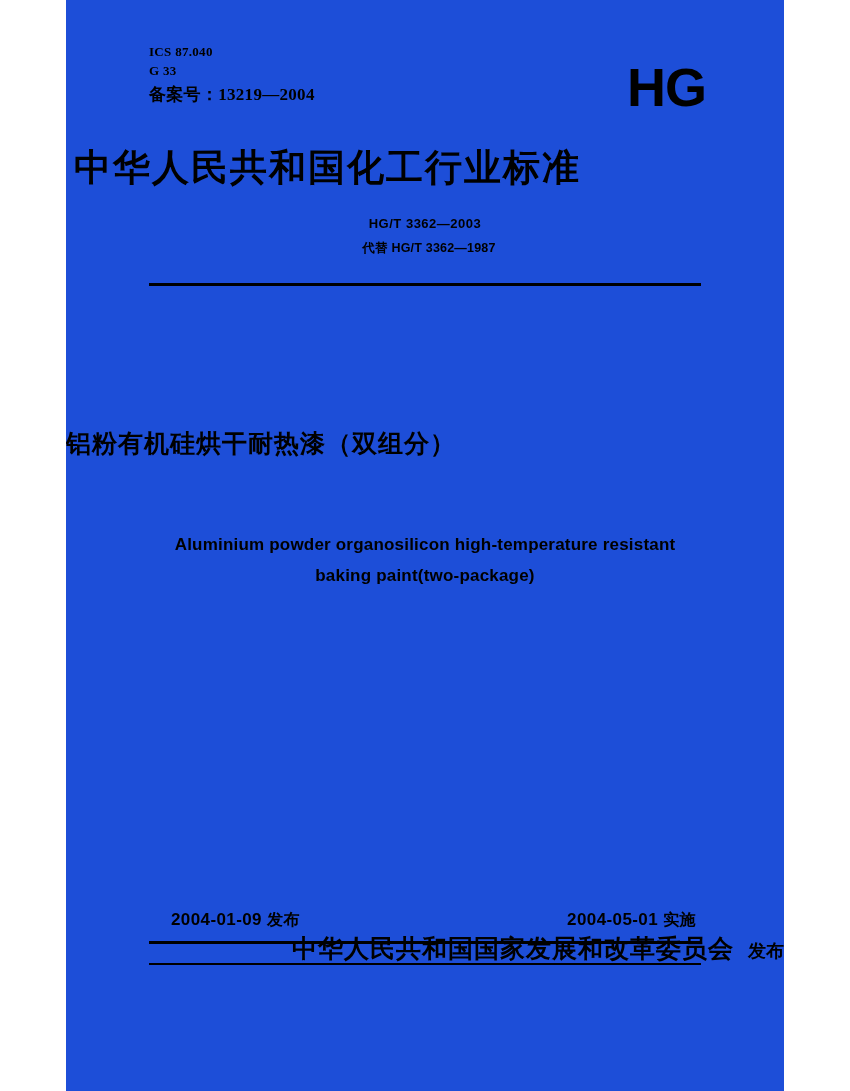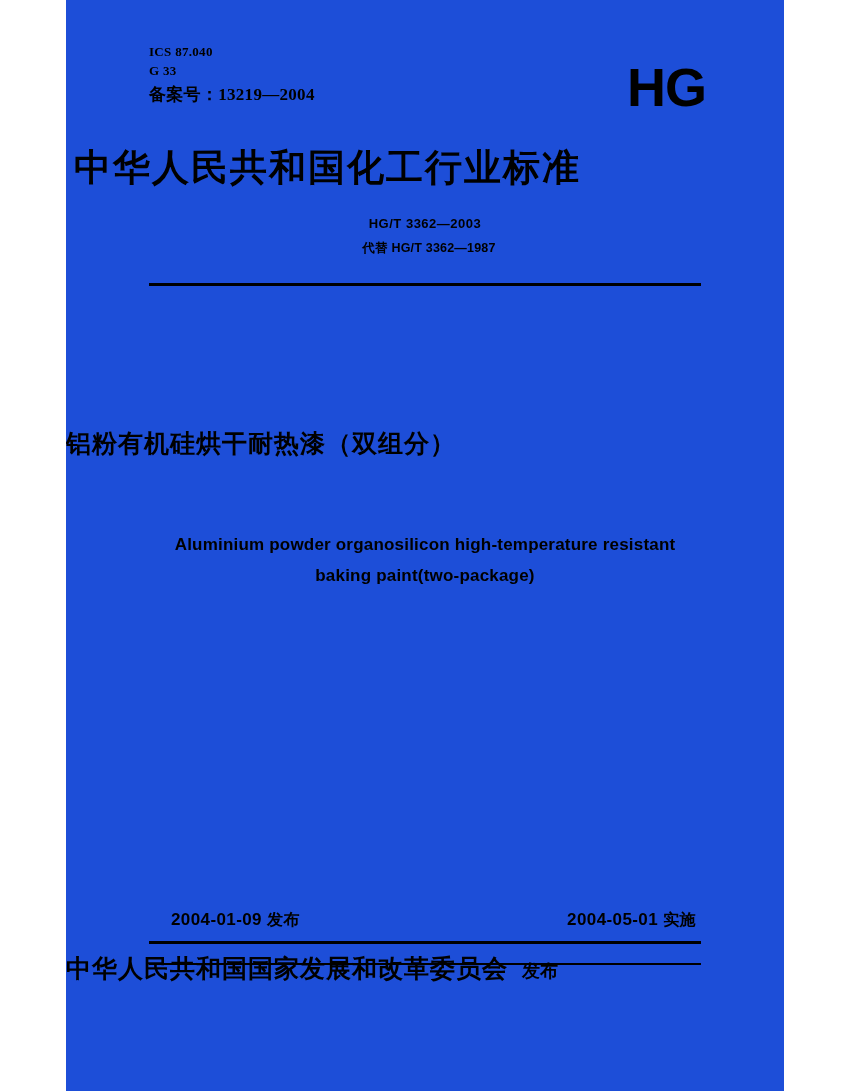--- a/index.html
+++ b/index.html
@@ -162,22 +162,22 @@
   .date-issue .cn, .date-impl .cn {
     font-family: "DejaVu Sans", sans-serif;
     font-size: 16px;
   }
 
   
   .publisher {
     position: absolute;
     left: 0;
     right: 0;
-    top: 952px;
-    text-align: left;
+    top: 932px;
+    text-align: right;
     font-family: "DejaVu Sans", sans-serif;
     font-weight: bold;
     font-size: 25px;
     letter-spacing: 1px;
     white-space: nowrap;
   }
   .publisher .pub-verb {
     font-size: 18px;
     margin-left: 14px;
     letter-spacing: 0;

